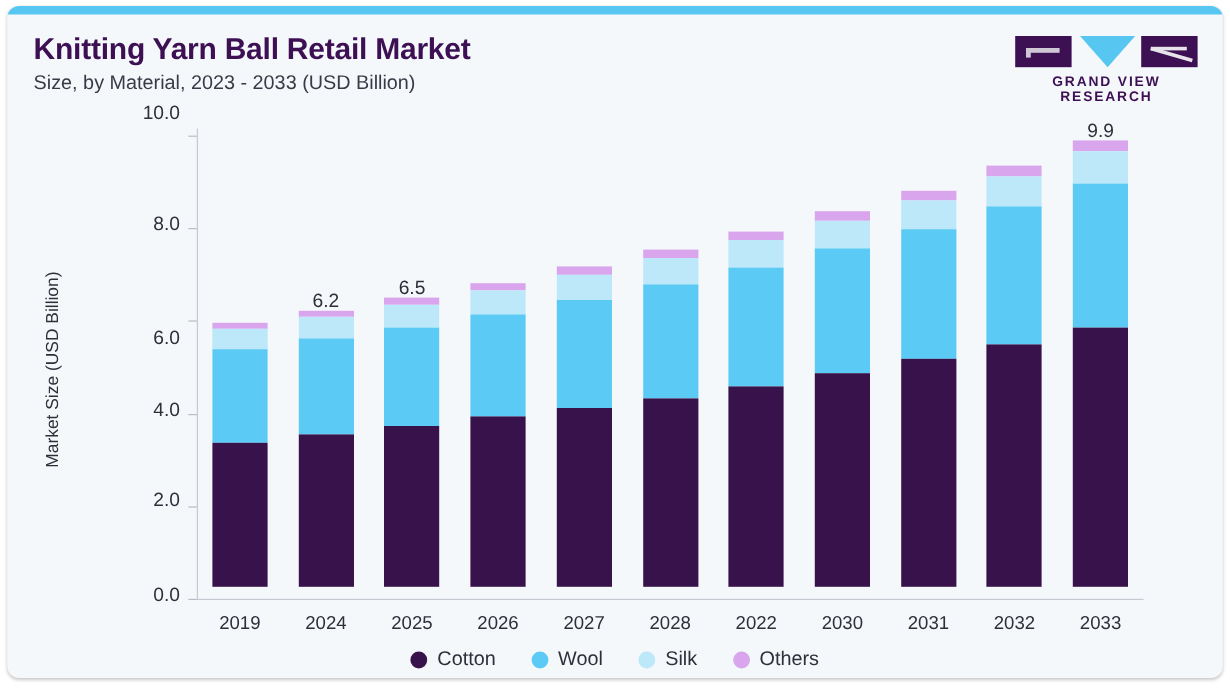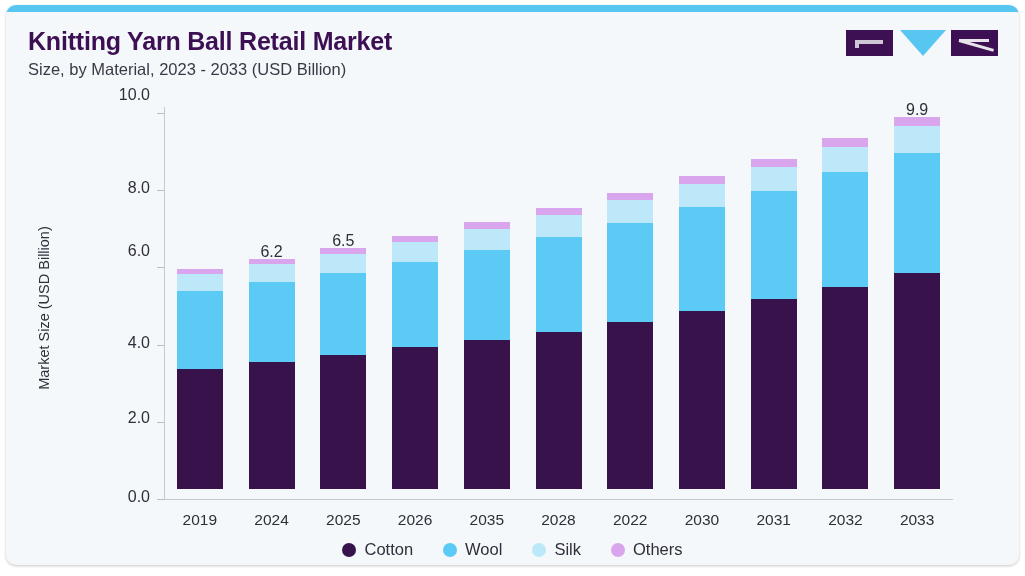--- a/index.html
+++ b/index.html
@@ -238,33 +238,34 @@
     <h1 class="title">Knitting Yarn Ball Retail Market</h1>
     <p class="subtitle">Size, by Material, 2023 - 2033 (USD Billion)</p>
   </div>
 
   <div class="logo">
     <div class="logo-marks">
       <div class="logo-g"></div>
       <div class="logo-v"></div>
       <div class="logo-r"></div>
     </div>
+    <div class="logo-text">GRAND VIEW RESEARCH</div>
   </div>
 
   <div class="plot-area" id="plot">
     <div class="y-axis-title">Market Size (USD Billion)</div>
     <div class="axis-line-y"></div>
     <div class="axis-line-x"></div>
   <div class="ytick" style="top: 483px;">0.0</div>
       <div class="ytick-mark" style="top: 494px;"></div>
       <div class="ytick" style="top: 404px;">2.0</div>
       <div class="ytick-mark" style="top: 416.8px;"></div>
       <div class="ytick" style="top: 328.6px;">4.0</div>
       <div class="ytick-mark" style="top: 339.6px;"></div>
-      <div class="ytick" style="top: 237px; text-align: right;">6.0</div>
+      <div class="ytick" style="top: 269px; text-align: right;">6.0</div>
       <div class="ytick-mark" style="top: 262.4px;"></div>
       <div class="ytick" style="top: 174.2px;">8.0</div>
       <div class="ytick-mark" style="top: 185.2px;"></div>
       <div class="ytick" style="top: 81px;">10.0</div>
       <div class="ytick-mark" style="top: 108px;"></div>
       <div class="bar-group" style="left: 170.864px; width: 46px; height: 386px;">
         <div class="bar">
           <div class="seg" style="height: 5.018px; background: rgb(217, 166, 238);"></div>
           <div class="seg" style="height: 17.756px; background: rgb(188, 232, 250);"></div>
           <div class="seg" style="height: 77.2px; background: rgb(91, 203, 245);"></div>
@@ -302,21 +303,21 @@
       </div>
       <div class="xtick-label" style="left: 373.182px; width: 71.7273px;">2026</div>
       <div class="bar-group" style="left: 457.773px; width: 46px; height: 386px;">
         <div class="bar">
           <div class="seg" style="height: 6.562px; background: rgb(217, 166, 238);"></div>
           <div class="seg" style="height: 20.844px; background: rgb(188, 232, 250);"></div>
           <div class="seg" style="height: 89.938px; background: rgb(91, 203, 245);"></div>
           <div class="seg" style="height: 149.382px; background: rgb(56, 19, 75);"></div>
         </div>
       </div>
-      <div class="xtick-label" style="left: 444.909px; width: 71.7273px;">2035</div>
+      <div class="xtick-label" style="left: 444.909px; width: 71.7273px;">2027</div>
       <div class="bar-group" style="left: 529.5px; width: 46px; height: 386px;">
         <div class="bar">
           <div class="seg" style="height: 6.948px; background: rgb(217, 166, 238);"></div>
           <div class="seg" style="height: 21.616px; background: rgb(188, 232, 250);"></div>
           <div class="seg" style="height: 94.57px; background: rgb(91, 203, 245);"></div>
           <div class="seg" style="height: 157.488px; background: rgb(56, 19, 75);"></div>
         </div>
       </div>
       <div class="xtick-label" style="left: 516.636px; width: 71.7273px;">2028</div>
       <div class="bar-group" style="left: 601.227px; width: 46px; height: 386px;">

